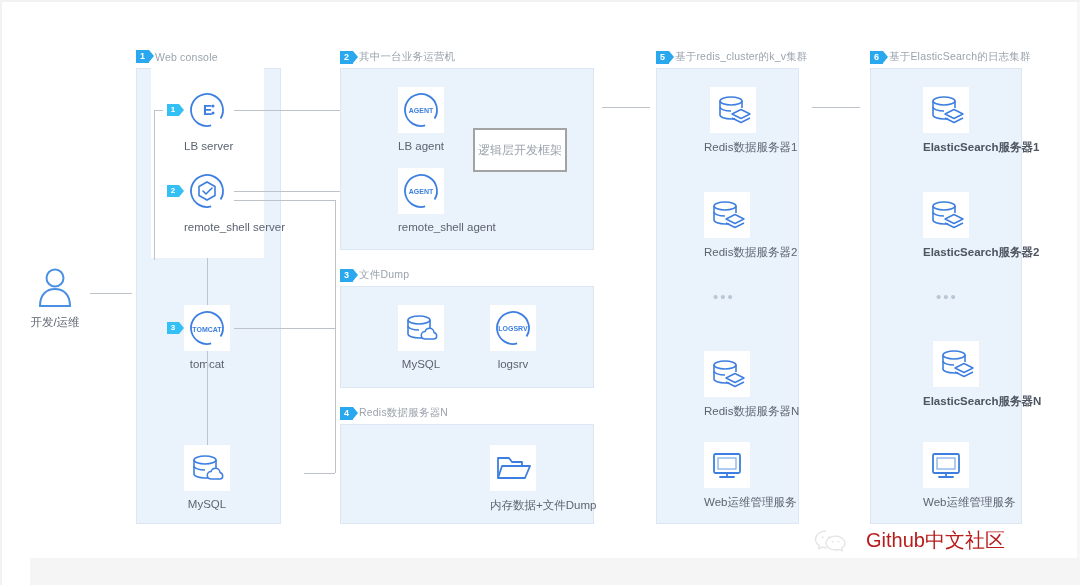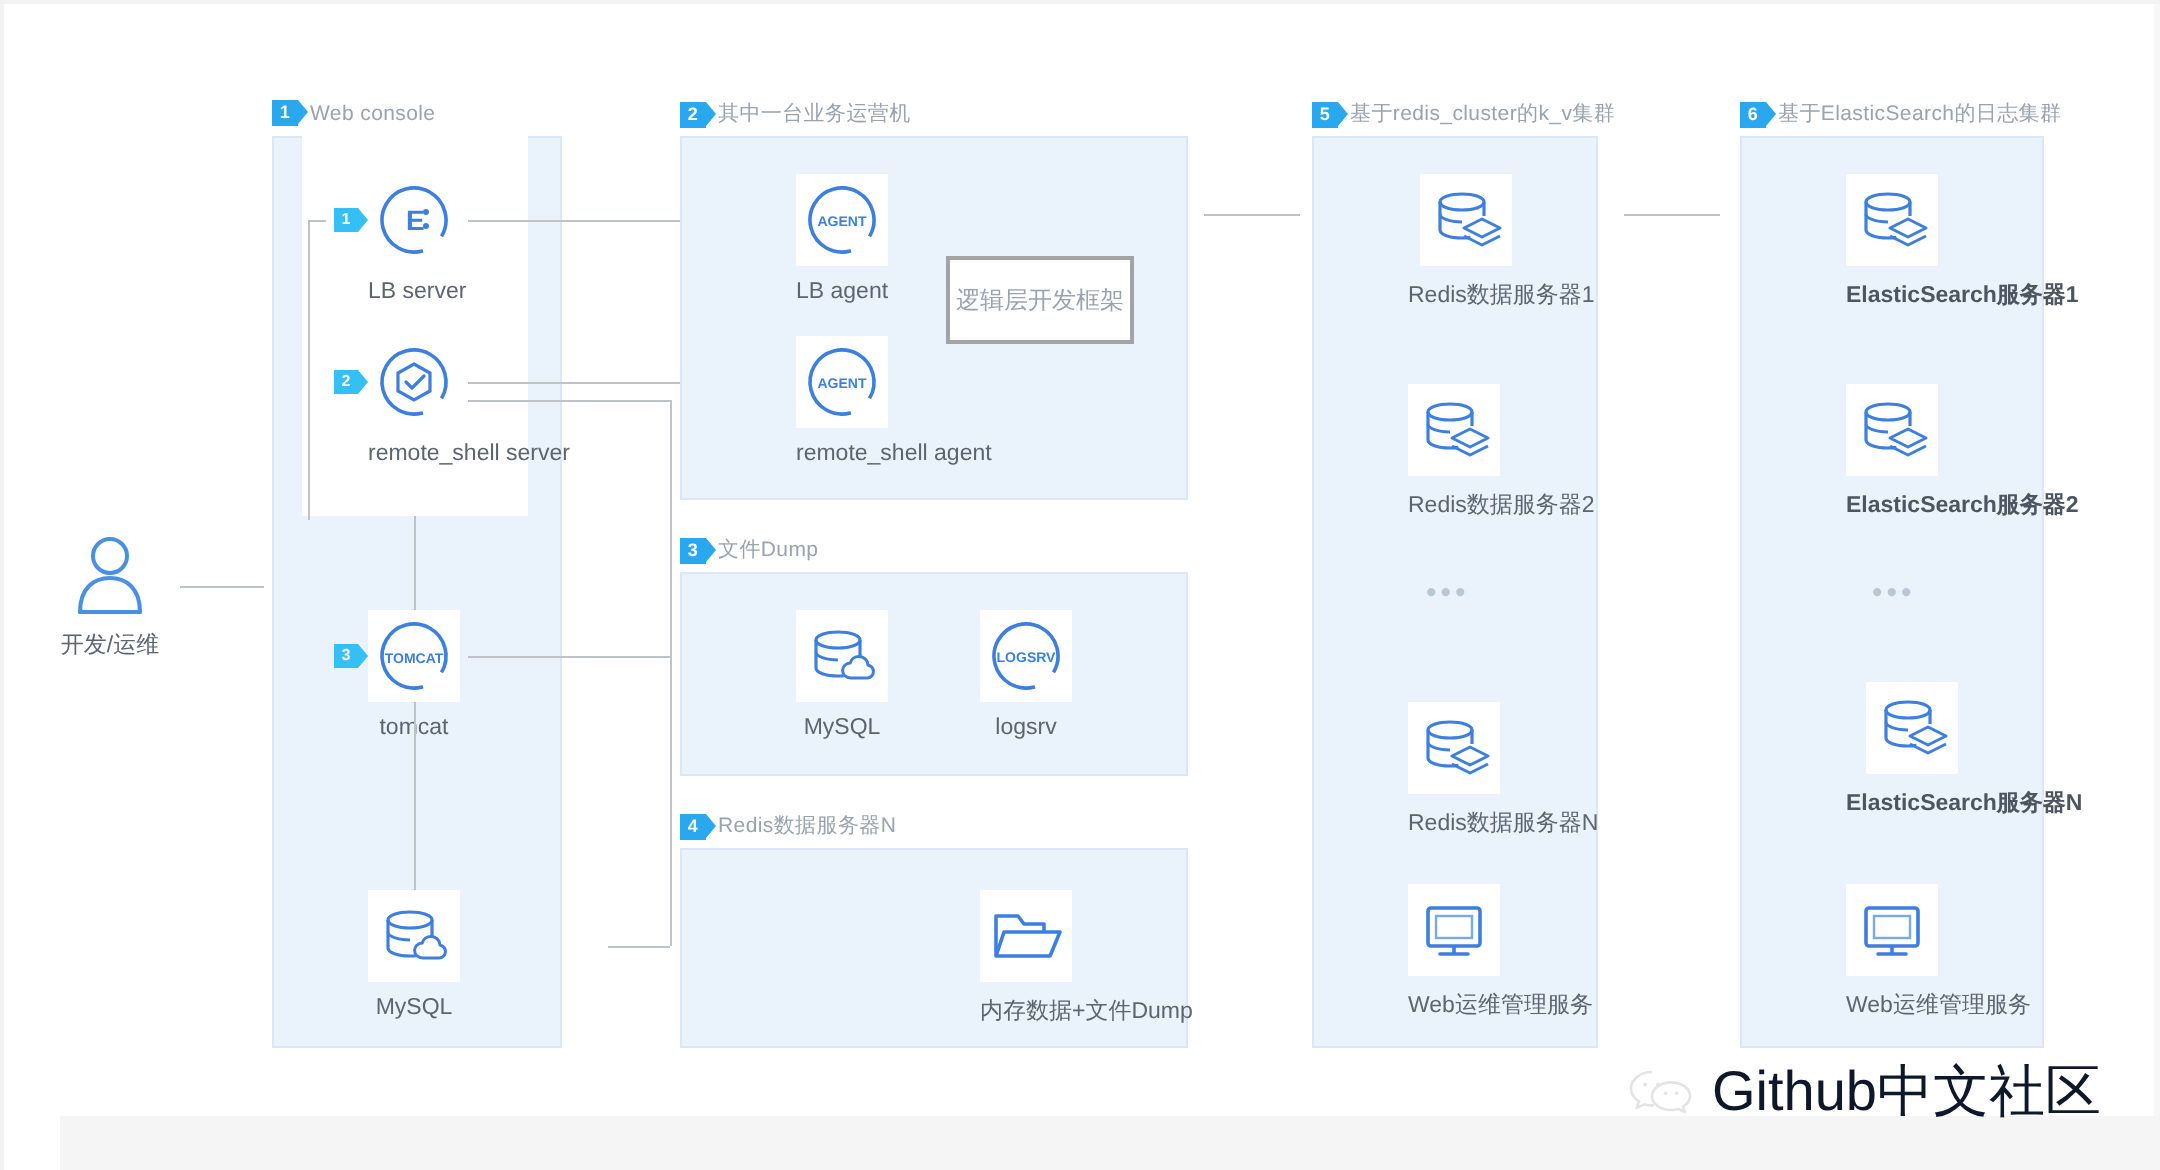--- a/index.html
+++ b/index.html
@@ -92,22 +92,22 @@
     position:absolute;font-size:15px;color:#b9c6d6;letter-spacing:2px;
     line-height:1;
   }
 
   
   .actor{position:absolute;text-align:center;}
   .actor .caption{margin-top:5px;}
 
   
   .watermark{
-    position:absolute;display:flex;align-items:center;gap:8px;
-    color:#0f172a;font-size:28px;white-space:nowrap;
+    position:absolute;display:flex;align-items:center;gap:18px;
+    color:#b91c1c;font-size:20px;white-space:nowrap;
     user-select:none;
   }
 </style>
 </head>
 <body>
 
 <div id="canvas">
 
   <div class="right-strip"></div>
   <div class="bottom-strip"></div>

